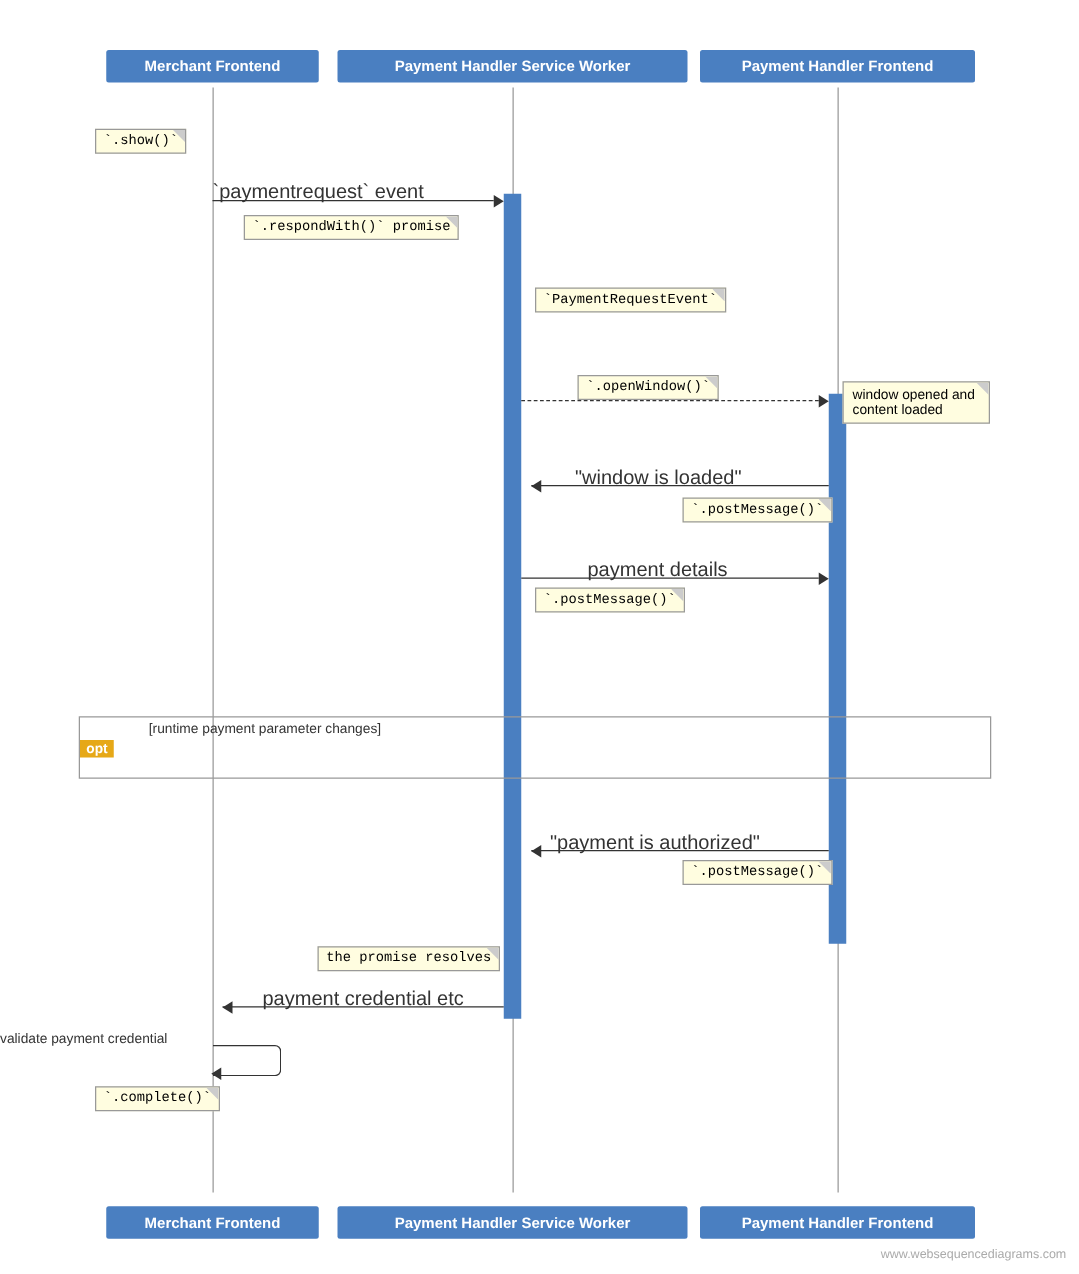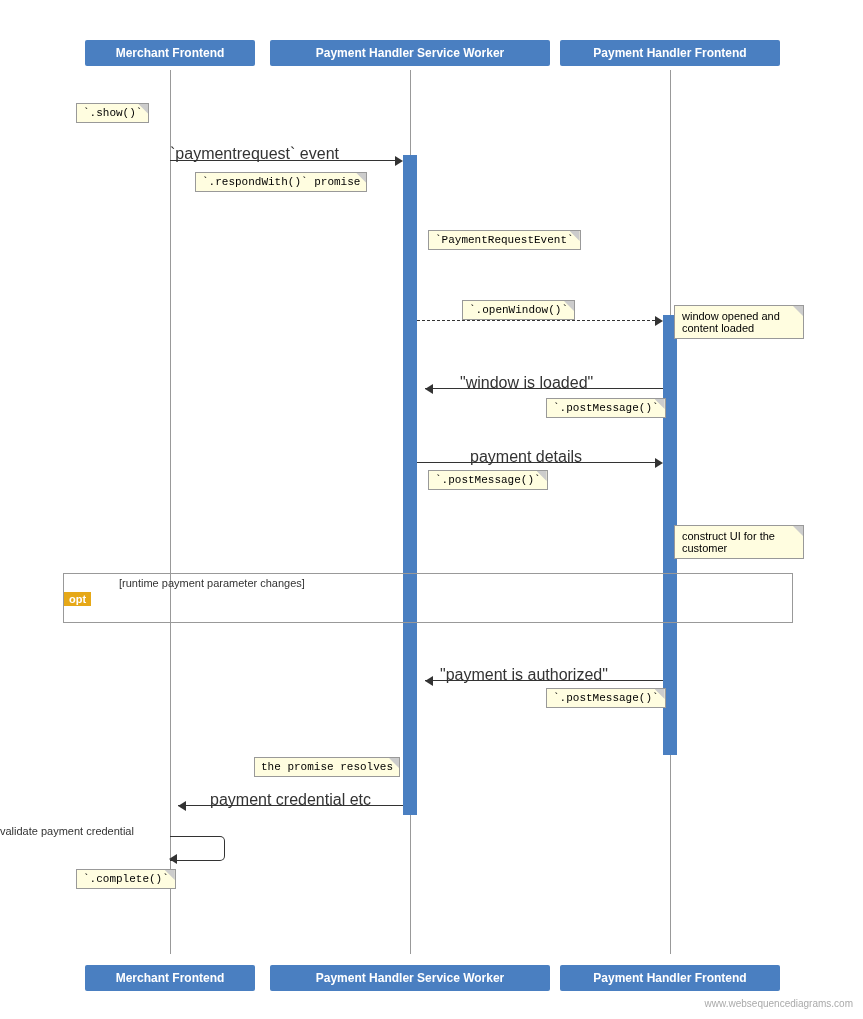--- a/index.html
+++ b/index.html
@@ -221,21 +221,21 @@
 
   <div style="position:absolute; top: 320px; left: 417px; width: 246px; height: 10px;">
     <div class="arrow-line-dashed" style="width: 238px; left: 0;"></div>
     <div class="arrow-head-right" style="right: 0;"></div>
   </div>
 
   <div class="note-box" style="left: 428px; top: 300px; margin-left: 34px;">
     <span>`.openWindow()`</span>
   </div>
 
-  <div class="side-note" style="left: 674px; top: 305px; width: 130px;">
+  <div class="side-note" style="left: 674px; top: 305px; width: 118px;">
     <span>window opened
 and content loaded</span>
   </div>
 
   <div style="position:absolute; top: 388px; left: 417px; width: 246px; height: 10px;">
     <div class="arrow-line" style="width: 238px; left: 8px;"></div>
     <div class="arrow-head-left" style="left: 8px;"></div>
   </div>
   <div class="arrow-label" style="left: 460px; top: 374px;">
     <span>"window is loaded"</span>
@@ -250,23 +250,20 @@
     <div class="arrow-head-right" style="right: 0;"></div>
   </div>
   <div class="arrow-label" style="left: 470px; top: 448px;">
     <span>payment details</span>
   </div>
 
   <div class="note-box" style="left: 428px; top: 470px;">
     <span>`.postMessage()`</span>
   </div>
 
-  <div class="side-note" style="left: 674px; top: 525px; width: 150px;">
-    <span>construct UI for the customer</span>
-  </div>
 
   <div class="opt-box" style="left: 63px; top: 573px; width: 730px; height: 50px;">
     <div class="opt-label" style="left: 0; top: 0; margin-top: 18px;">
       <span>opt</span>
     </div>
     <div class="opt-condition" style="left: 55px; top: 3px;">
       <span>[runtime payment parameter changes]</span>
     </div>
   </div>
 

